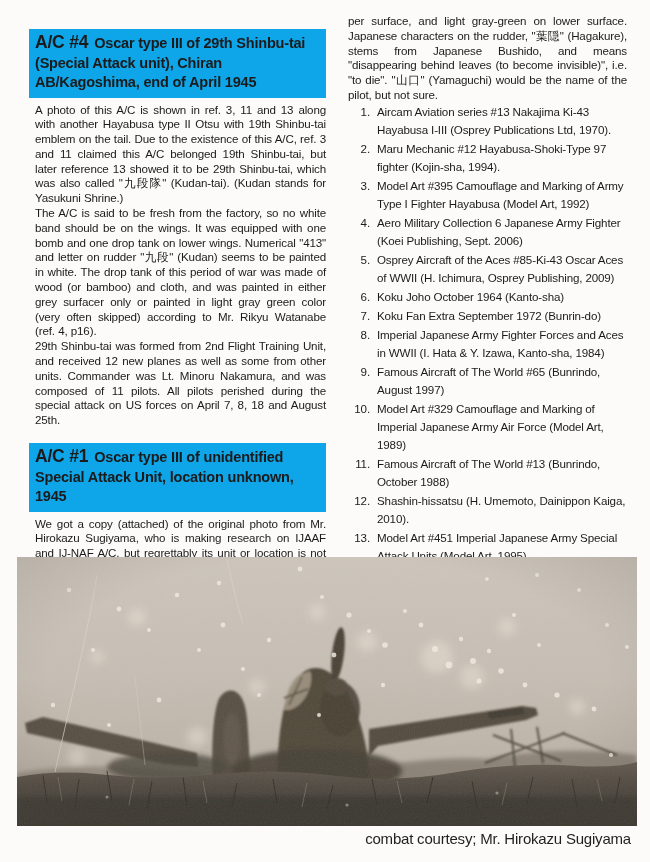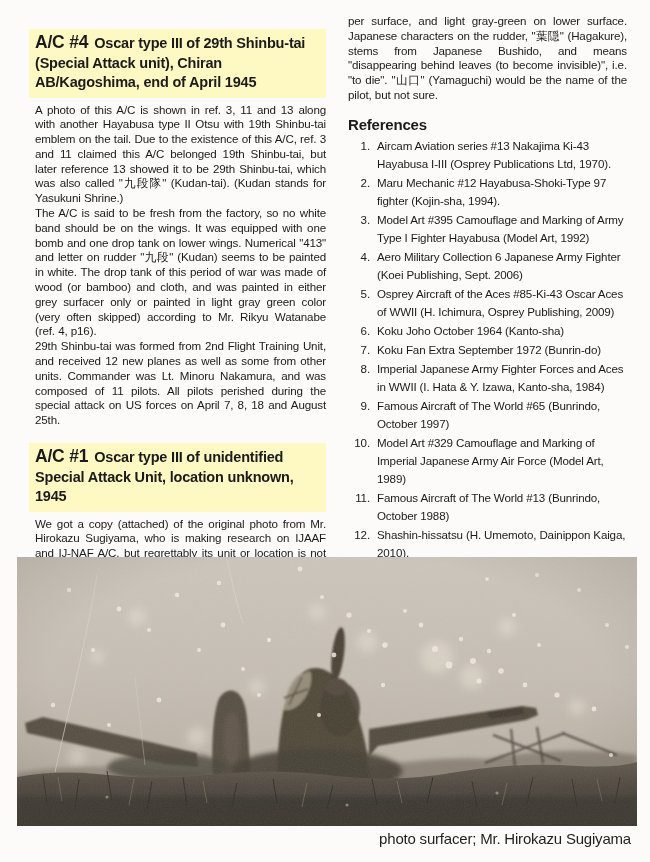--- a/index.html
+++ b/index.html
@@ -20,21 +20,21 @@
   p.body {
     margin:0;
     font-size:11.6px;
     line-height:14.8px;
     text-align:justify;
     letter-spacing:-0.15px;
     word-spacing:0.2px;
   }
 
   h2.sec-heading {
-    background:#fef9c3;
+    background:#0ea5e9;
     margin:15px 0 5px -6px;
     padding:4px 4px 5px 6px;
     font-size:14.5px;
     line-height:19.5px;
     font-weight:bold;
     letter-spacing:-0.2px;
   }
   h2.sec-heading .hnum { font-size:17.5px; margin-right:6px; }
 
   h3.refs-heading {
@@ -90,31 +90,30 @@
 
     <h2 class="sec-heading"><span class="hnum">A/C #1</span><span class="htitle">Oscar type III of unidentified Special Attack Unit, location unknown, 1945</span></h2>
 
     <p class="body">We got a copy (attached) of the original photo from Mr. Hirokazu Sugiyama, who is making research on IJAAF and IJ-NAF A/C, but regrettably its unit or location is not definitely identified.</p>
     <p class="body">Camouflage is probably yellow green #7 (olive drab) on up-</p>
   </div>
 
   <div class="col right">
     <p class="body">per surface, and light gray-green on lower surface. Japanese characters on the rudder, "葉隠" (Hagakure), stems from Japanese Bushido, and means "disappearing behind leaves (to become invisible)", i.e. "to die". "山口" (Yamaguchi) would be the name of the pilot, but not sure.</p>
 
-    <h3 class="refs-heading">References</h3>
     <ol class="refs">
       <li>Aircam Aviation series #13 Nakajima Ki-43 Hayabusa I-III (Osprey Publications Ltd, 1970).</li>
       <li>Maru Mechanic #12 Hayabusa-Shoki-Type 97 fighter (Kojin-sha, 1994).</li>
       <li>Model Art #395 Camouflage and Marking of Army Type I Fighter Hayabusa (Model Art, 1992)</li>
       <li>Aero Military Collection 6 Japanese Army Fighter (Koei Publishing, Sept. 2006)</li>
       <li>Osprey Aircraft of the Aces #85-Ki-43 Oscar Aces of WWII (H. Ichimura, Osprey Publishing, 2009)</li>
       <li>Koku Joho October 1964 (Kanto-sha)</li>
       <li>Koku Fan Extra September 1972 (Bunrin-do)</li>
       <li>Imperial Japanese Army Fighter Forces and Aces in WWII (I. Hata &amp; Y. Izawa, Kanto-sha, 1984)</li>
-      <li>Famous Aircraft of The World #65 (Bunrindo, October 1997)</li>
+      <li>Famous Aircraft of The World #65 (Bunrindo, August 1997)</li>
       <li>Model Art #329 Camouflage and Marking of Imperial Japanese Army Air Force (Model Art, 1989)</li>
       <li>Famous Aircraft of The World #13 (Bunrindo, October 1988)</li>
       <li>Shashin-hissatsu (H. Umemoto, Dainippon Kaiga, 2010).</li>
       <li>Model Art #451 Imperial Japanese Army Special Attack Units (Model Art, 1995)</li>
     </ol>
   </div>
 
   <figure class="photo">
     <svg viewBox="0 0 620 269" preserveAspectRatio="none">
       <defs>
@@ -278,15 +277,15 @@
         <path d="M80,18 C70,80 50,160 38,215"></path>
         <path d="M210,2 C216,30 222,55 226,66"></path>
         <path d="M118,120 L128,208" opacity="0.5"></path>
       </g>
 
       <rect x="0" y="0" width="620" height="269" filter="url(#grain)" opacity="0.28"></rect>
       <rect x="0" y="0" width="620" height="269" fill="url(#vig)"></rect>
     </svg>
   </figure>
 
-  <div class="caption">photo surfacer; Mr. Hirokazu Sugiyama</div>
+  <div class="caption">combat courtesy; Mr. Hirokazu Sugiyama</div>
 
 </div>
 
 </body></html>

